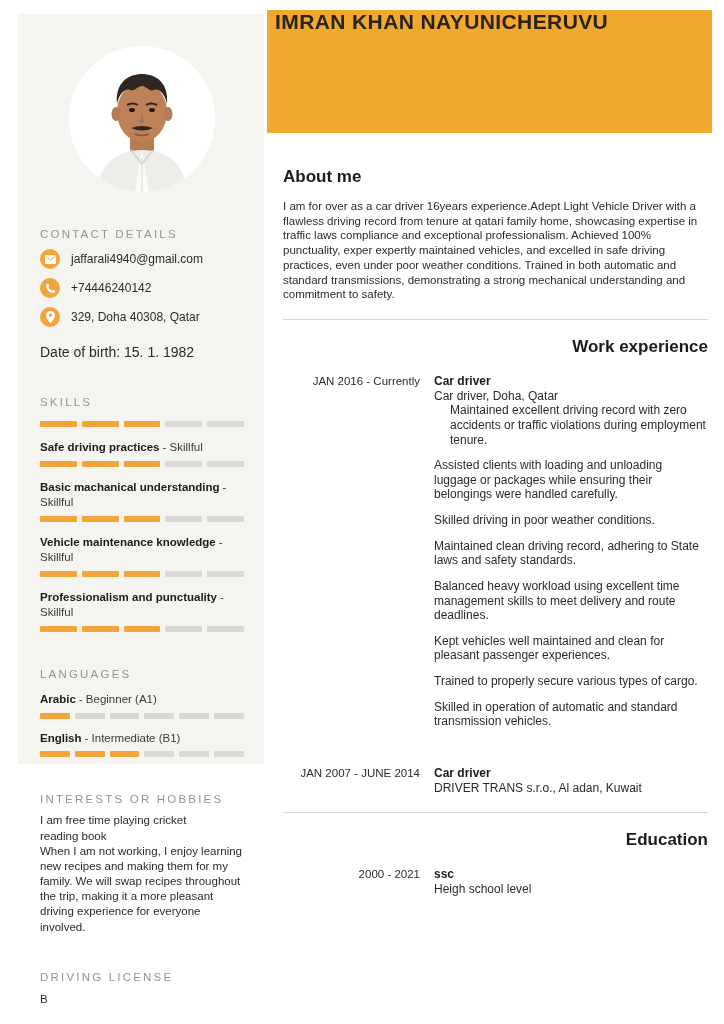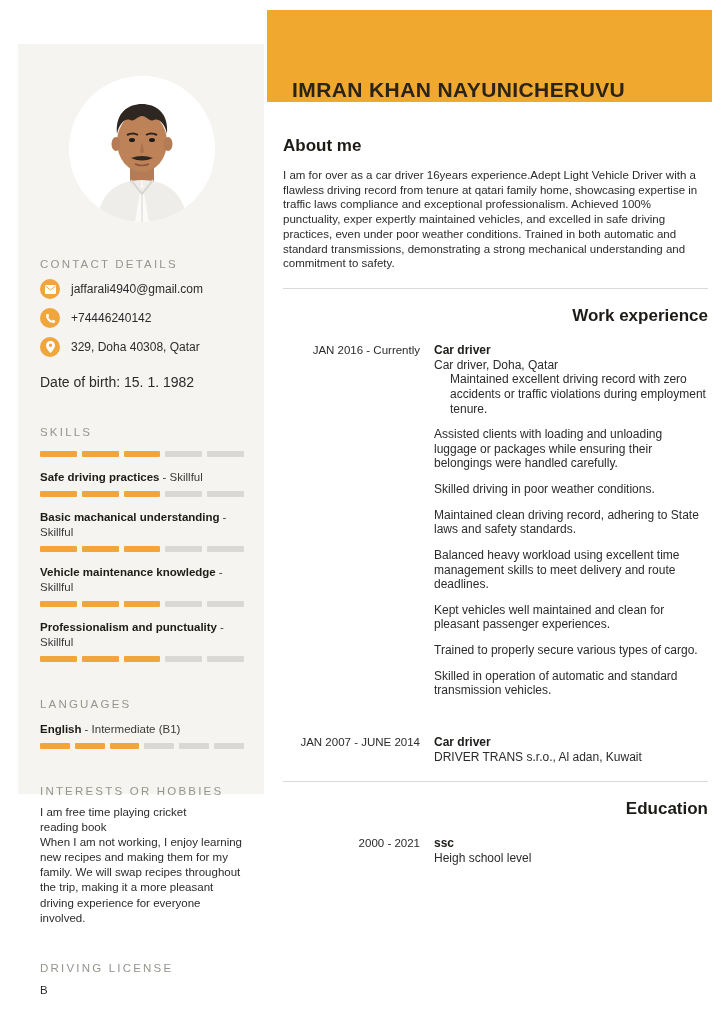--- a/index.html
+++ b/index.html
@@ -3,21 +3,21 @@
 <meta charset="utf-8">
 <style>
   * { margin:0; padding:0; box-sizing:border-box; }
   html,body { background:#ffffff; }
   body { font-family:"Liberation Sans", sans-serif; color:#2b2b2b; }
   .page { position:relative; width:724px; height:1024px; background:#ffffff; overflow:hidden; }
 
   
   .sidebar {
     position:absolute; left:18px; top:14px; width:246px; height:750px;
-    background:#F5F4F1; padding:32px 20px 0 22px;margin-top:30px;
+    background:#F5F4F1; padding:32px 20px 0 22px;
   }
   .photo-wrap {
     width:146px; height:146px; border-radius:50%; background:#ffffff;
     margin:0 auto; overflow:hidden;
   }
   .photo-wrap svg { display:block; width:100%; height:100%; }
   .side-heading {
     margin-top:36px; font-size:11.5px; letter-spacing:2.2px;
     color:#97948E; font-weight:normal;
   }
@@ -41,22 +41,22 @@
   .lang-item { margin-top:12px; }
   .lang-item:first-of-type { margin-top:8px; }
 
   .interest-line { font-size:11.5px; line-height:1.32; color:#2b2b2b; }
   .interests-block { margin-top:8px; }
   .license-value { margin-top:10px; font-size:11.5px; color:#2b2b2b; }
 
   
   .main { position:absolute; left:267px; top:10px; width:445px; }
   .name-banner {
-    width:445px; height:92px; background:#F0A82F;
-    display:flex; align-items:flex-end; padding-left:25px;
+    width:445px; height:123px; background:#F0A82F;
+    display:flex; align-items:flex-start; padding-left:8px;
   }
   .name-banner h1 {
     font-size:21px; letter-spacing:0.4px; color:#2A2317; font-weight:bold;
   }
   .content { padding:0 4px 0 16px; }
   .section-heading { margin-top:34px; font-size:17px; color:#1d1b16; font-weight:bold; }
   .about-text { margin-top:12px; font-size:11.5px; line-height:1.28; color:#2b2b2b; }
   .divider { border:none; border-top:1px solid #DBD9D6; margin-top:17px; }
   .divider + .section-heading { margin-top:17px;text-align:right; }
 
@@ -182,20 +182,31 @@
       <div class="bar-row">
           <span class="bar-seg filled"></span>
           <span class="bar-seg filled"></span>
           <span class="bar-seg filled"></span>
           <span class="bar-seg"></span>
           <span class="bar-seg"></span>
         </div>
     </div>
 
     <h3 class="side-heading">LANGUAGES</h3>
+    <div class="lang-item">
+      <div class="skill-name"><span>Arabic</span><span class="skill-level">- Beginner (A1)</span></div>
+      <div class="bar-row">
+          <span class="bar-seg filled"></span>
+          <span class="bar-seg"></span>
+          <span class="bar-seg"></span>
+          <span class="bar-seg"></span>
+          <span class="bar-seg"></span>
+          <span class="bar-seg"></span>
+        </div>
+    </div>
     <div class="lang-item">
       <div class="skill-name"><span>English</span><span class="skill-level">- Intermediate (B1)</span></div>
       <div class="bar-row">
           <span class="bar-seg filled"></span>
           <span class="bar-seg filled"></span>
           <span class="bar-seg filled"></span>
           <span class="bar-seg"></span>
           <span class="bar-seg"></span>
           <span class="bar-seg"></span>
         </div>

